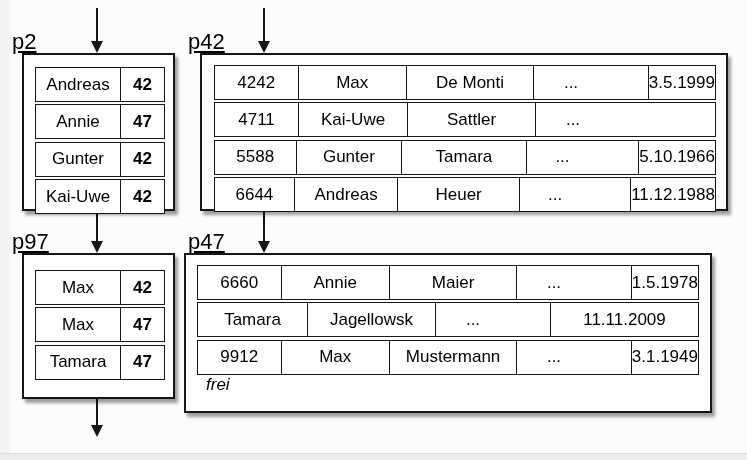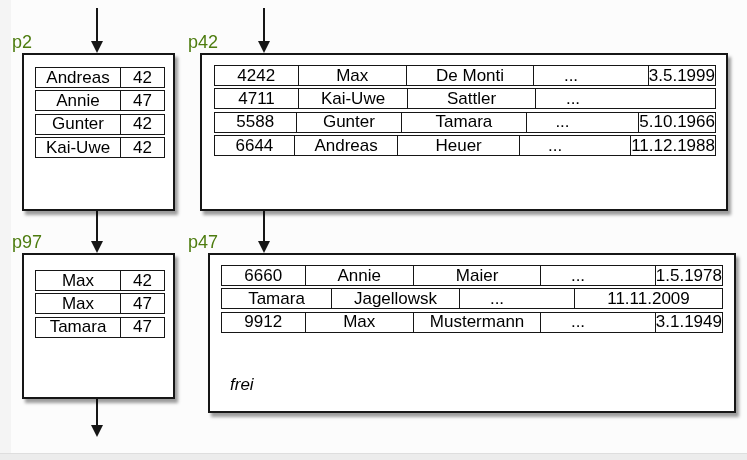--- a/index.html
+++ b/index.html
@@ -7,33 +7,33 @@
     position:relative;width:747px;height:460px;background:#fcfcfc;
     font-family:"Liberation Sans",sans-serif;color:#000;overflow:hidden;
   }
   .edge-left{position:absolute;left:0;top:0;width:11px;height:460px;background:#f4f4f4;}
   .edge-bottom{position:absolute;left:0;top:453px;width:747px;height:7px;background:#ececec;border-top:1px solid #dedede;}
   .page-box{
     position:absolute;box-sizing:border-box;background:#fff;
     border:2px solid #161616;
     box-shadow:3px 4px 3px rgba(0,0,0,0.38);
   }
-  .page-label{position:absolute;font-size:18px;line-height:18px;color:#4d7c0f;}
+  .page-label{position:absolute;font-size:22px;line-height:18px;color:#000000;text-decoration:underline;}
   .tbl{position:absolute;}
   .trow{
-    display:flex;box-sizing:border-box;height:21px;margin-bottom:2.4px;
+    display:flex;box-sizing:border-box;height:35px;margin-bottom:2.4px;
     border:1.6px solid #161616;background:#fff;
   }
   .tcell{
     box-sizing:border-box;display:flex;align-items:center;justify-content:center;
     font-size:17px;border-left:1.6px solid #161616;white-space:nowrap;
   }
   .tcell:first-child{border-left:none;}
   .w-name{width:84px;}
-  .w-num{flex:1;}
+  .w-num{flex:1;font-weight:bold;}
   .c1{width:83px;}
   .c2{width:109px;}
   .c3{width:128px;}
   .c4{width:75px;}
   .c5{flex:1;margin-left:40px;}
   .arrow{position:absolute;width:13px;display:flex;flex-direction:column;align-items:center;}
   .arrow-shaft{width:2px;flex:1;background:#161616;}
   .arrow-head{
     width:0;height:0;flex:0 0 auto;
     border-left:6.5px solid transparent;border-right:6.5px solid transparent;
@@ -138,21 +138,21 @@
         <div class="tcell w-name">Max</div>
         <div class="tcell w-num">47</div>
       </div>
       <div class="trow">
         <div class="tcell w-name">Tamara</div>
         <div class="tcell w-num">47</div>
       </div>
     </div>
   </div>
 
-  <div class="page-box" style="left:208px;top:253px;width:528px;height:160px;">
+  <div class="page-box" style="left:184px;top:253px;width:528px;height:160px;">
     <div class="tbl" style="left:11px;top:10px;width:502px;">
       <div class="trow">
         <div class="tcell c1">6660</div>
         <div class="tcell c2">Annie</div>
         <div class="tcell c3">Maier</div>
         <div class="tcell c4">...</div>
         <div class="tcell c5">1.5.1978</div>
       </div>
       <div class="trow">
         <div class="tcell c2">Tamara</div>

